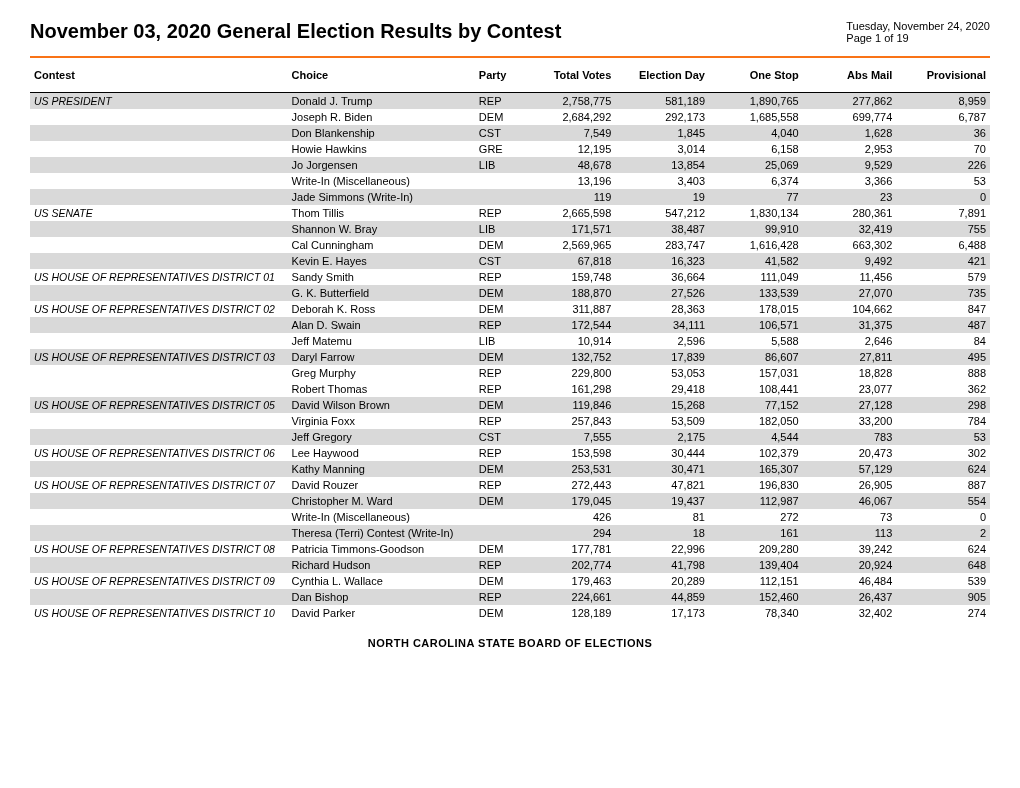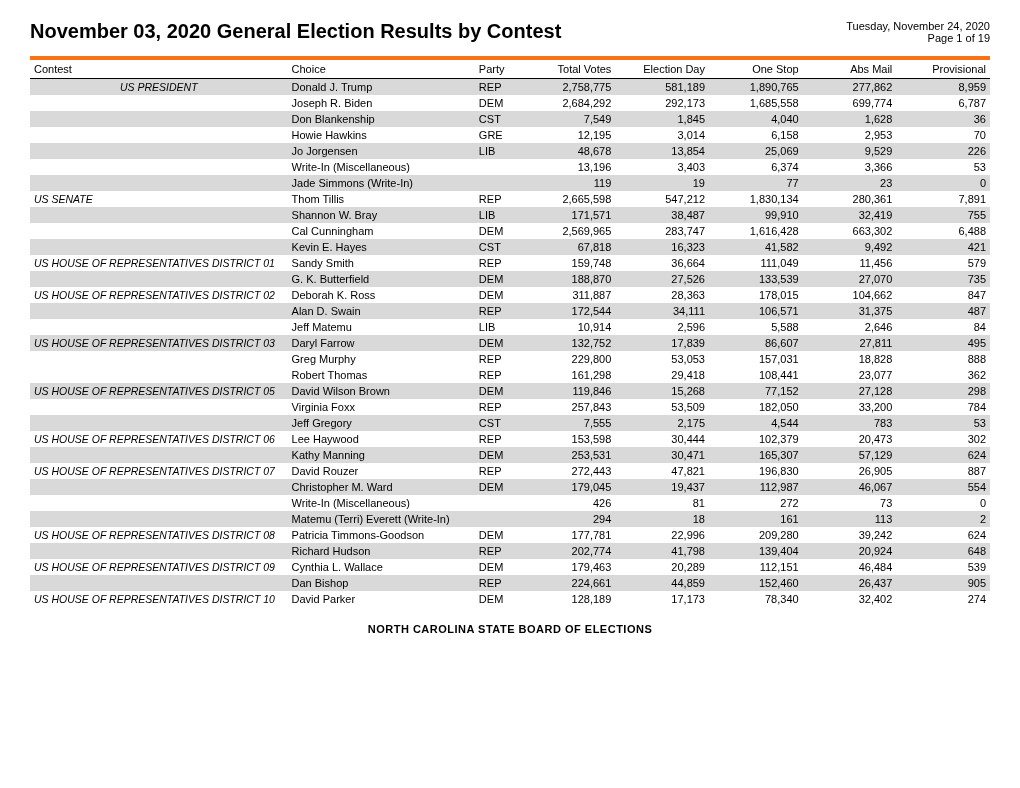--- a/index.html
+++ b/index.html
@@ -16,34 +16,33 @@
       display: flex;
       justify-content: space-between;
       align-items: flex-start;
       margin-bottom: 12px;
     }
     .page-title {
       font-size: 20px;
       font-weight: bold;
     }
     .header-right {
-      text-align: right;
       font-size: 11px;
     }
     table {
       width: 100%;
       border-collapse: collapse;
       font-size: 11px;
     }
     thead tr th {
       text-align: left;
       border-bottom: 1px solid #000;
-      border-top: 4px solid #f97316;
-      padding: 3px 4px;
-      font-weight: normal;
+      border-top: 2px solid #f97316;
+      padding: 11px 4px;
+      font-weight: bold;
       font-size: 11px;
     }
     thead tr th.num {
       text-align: right;
     }
     tbody tr td {
       padding: 2px 4px;
       vertical-align: top;
     }
     tbody tr td.num {
@@ -80,21 +79,21 @@
       <th style="width:40px;">Party</th>
       <th class="num" style="width:80px;">Total Votes</th>
       <th class="num" style="width:80px;">Election Day</th>
       <th class="num" style="width:80px;">One Stop</th>
       <th class="num" style="width:80px;">Abs Mail</th>
       <th class="num" style="width:80px;">Provisional</th>
     </tr>
   </thead>
   <tbody id="table-body">
   <tr class="shaded">
-        <td style="font-style: italic; font-weight: normal; font-size: 10.5px; text-align: center;">US PRESIDENT</td>
+        <td style="font-style: italic; font-weight: normal; font-size: 10.5px;">US PRESIDENT</td>
         <td>Donald J. Trump</td>
         <td>REP</td>
         <td class="num">2,758,775</td>
         <td class="num">581,189</td>
         <td class="num">1,890,765</td>
         <td class="num">277,862</td>
         <td class="num">8,959</td>
       </tr>
       <tr>
         <td style="font-style: italic; font-weight: normal; font-size: 10.5px;"></td>
@@ -351,21 +350,21 @@
         <td>Write-In (Miscellaneous)</td>
         <td></td>
         <td class="num">426</td>
         <td class="num">81</td>
         <td class="num">272</td>
         <td class="num">73</td>
         <td class="num">0</td>
       </tr>
       <tr class="shaded">
         <td style="font-style: italic; font-weight: normal; font-size: 10.5px;"></td>
-        <td>Matemu (Terri) Everett (Write-In)</td>
+        <td>Theresa (Terri) Contest (Write-In)</td>
         <td></td>
         <td class="num">294</td>
         <td class="num">18</td>
         <td class="num">161</td>
         <td class="num">113</td>
         <td class="num">2</td>
       </tr>
       <tr>
         <td style="font-style: italic; font-weight: normal; font-size: 10.5px;">US HOUSE OF REPRESENTATIVES DISTRICT 08</td>
         <td>Patricia Timmons-Goodson</td>

